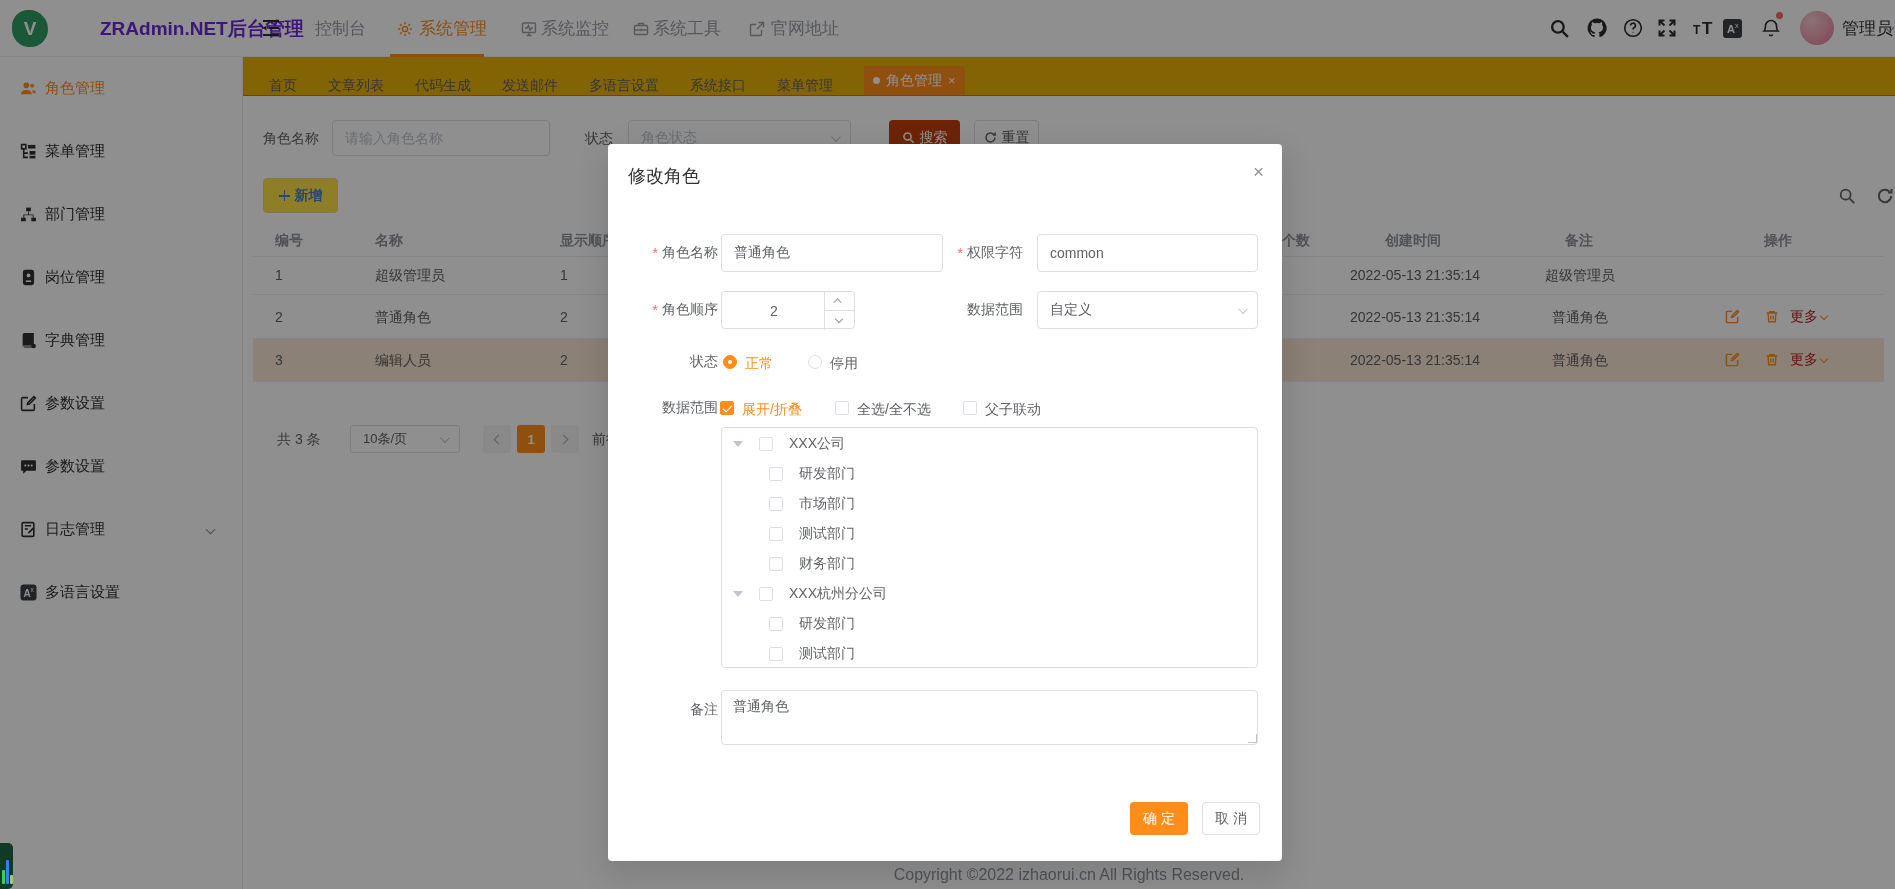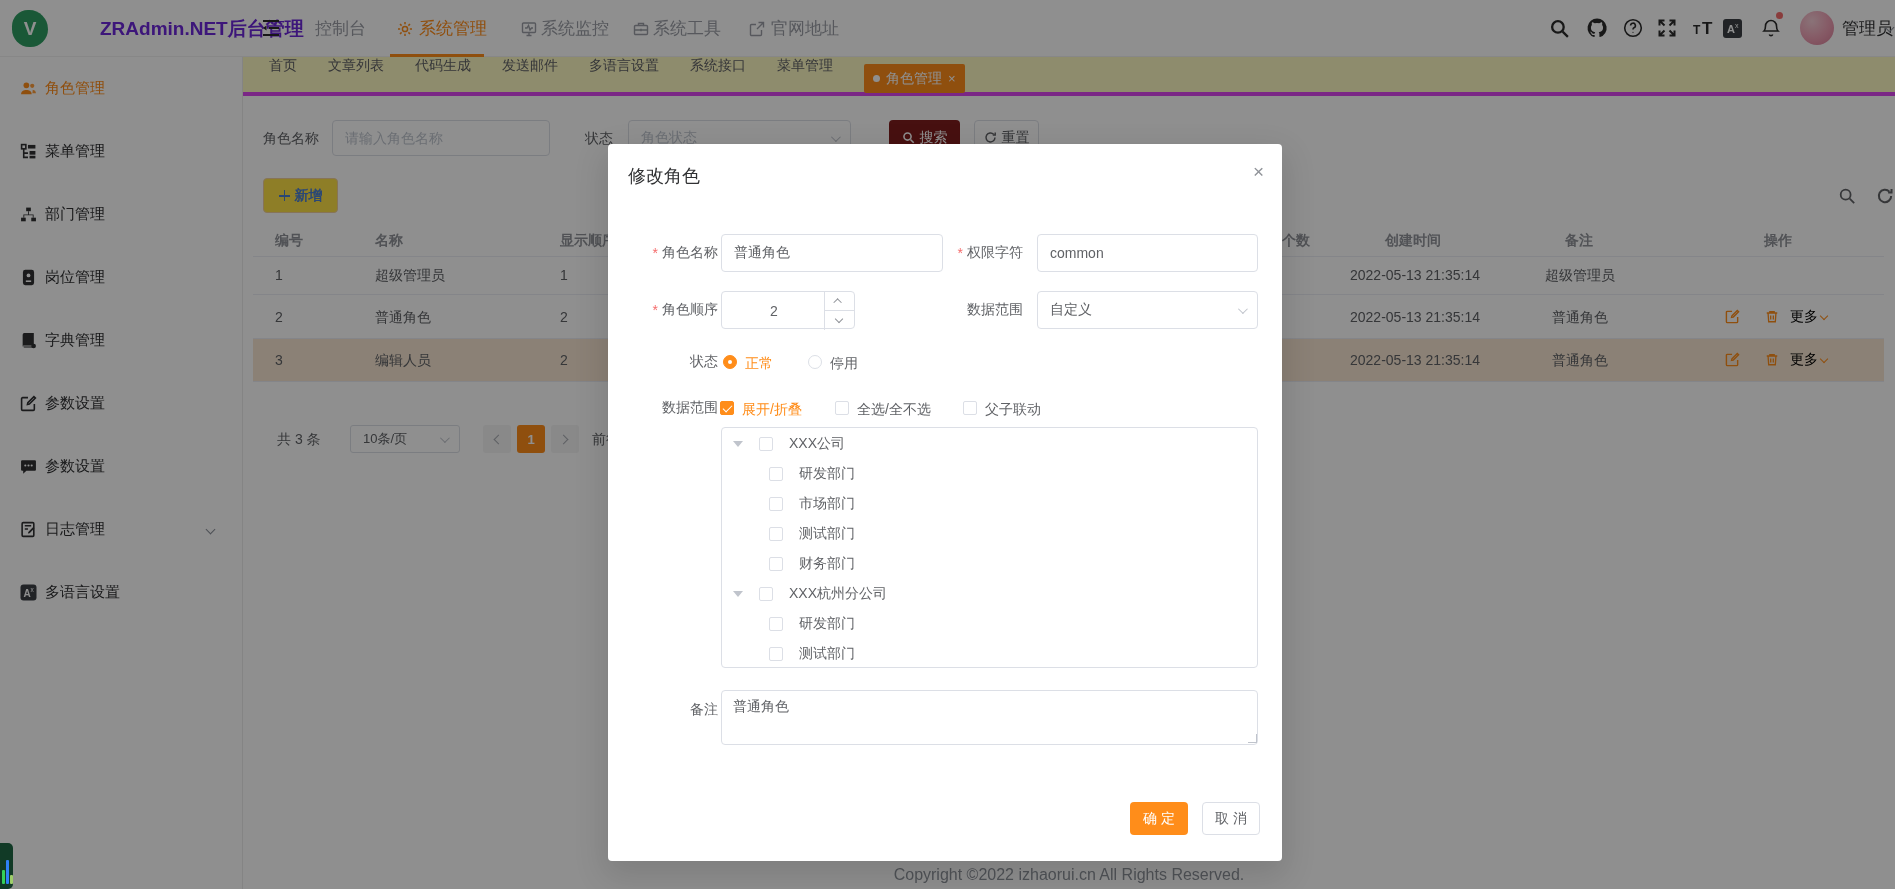--- a/index.html
+++ b/index.html
@@ -16,21 +16,21 @@
   .navtxt { position:absolute; top:0; height:57px; line-height:57px; font-size:17px; color:#9b9ea6; cursor:pointer; }
   .navtxt.active { color:#ff8d1a; }
   .nav-underline { position:absolute; left:390px; top:54px; width:94px; height:3px; background:#ff8d1a; }
   .nav-ic { position:absolute; top:21px; color:#9b9ea6; }
   .nav-ic.active { color:#ff8d1a; }
   .avatar { position:absolute; left:1800px; top:11px; width:34px; height:34px; border-radius:50%; background:radial-gradient(circle at 35% 30%, #f6cdd6 0%, #ee9fb4 55%, #d97d98 100%); }
   .bell-dot { position:absolute; left:1776px; top:12px; width:7px; height:7px; border-radius:50%; background:#f56c6c; }
   .chev { display:inline-block; width:7px; height:7px; border-right:1.6px solid #8a8f99; border-bottom:1.6px solid #8a8f99; transform:rotate(45deg); }
 
   
-  #tabbar { position:absolute; left:243px; top:57px; width:1652px; height:39px; background:#fef9c3; border-bottom:4px solid #d946ef; display:flex; align-items:flex-start; padding-left:26px; gap:31px; z-index:2; }
+  #tabbar { position:absolute; left:243px; top:57px; width:1652px; height:39px; background:#eab308; border-bottom:1px solid #d946ef; display:flex; align-items:flex-end; padding-left:26px; gap:31px; z-index:2; }
   .tab { font-size:14px; color:#606266; cursor:pointer; white-space:nowrap; }
   .tab-active { background:#ff8d1a; color:#fff; height:29px; border-radius:2px; display:flex; align-items:center; padding:0 9px; gap:6px; margin-top:7px; }
   .tab-dot { width:7px; height:7px; border-radius:50%; background:#fff; }
   .tab-x { font-size:13px; line-height:1; }
 
   
   #sidebar { position:absolute; left:0; top:57px; width:243px; height:832px; background:#fff; border-right:1px solid #ececec; z-index:2; }
   .side-item { height:63px; display:flex; align-items:center; padding-left:20px; color:#303133; font-size:15px; cursor:pointer; }
   .side-item .sic { margin-right:8px; color:#303133; }
   .side-item.active { color:#ff8d1a; }
@@ -39,34 +39,34 @@
 
   
   .flabel { font-size:14px; color:#606266; }
   .tinput { position:absolute; border:1px solid #dcdfe6; border-radius:4px; background:#fff; font-size:14px; color:#606266; padding:0 12px; outline:none; font-family:inherit; }
   .tinput::placeholder { color:#bfc5ce; }
   .selbox { position:absolute; border:1px solid #dcdfe6; border-radius:4px; background:#fff; display:flex; align-items:center; padding:0 12px; font-size:14px; cursor:pointer; }
   .selbox .ph { color:#bfc5ce; }
   .selbox .val { color:#606266; }
   .selbox .caret { margin-left:auto; width:7px; height:7px; border-right:1.5px solid #c0c4cc; border-bottom:1.5px solid #c0c4cc; transform:rotate(45deg) translateY(-2px); }
   .btn { position:absolute; border-radius:4px; font-size:14px; display:flex; align-items:center; justify-content:center; gap:5px; cursor:pointer; border:1px solid transparent; }
-  .btn-orange { background:#7f1d1d; color:#fff; }
+  .btn-orange { background:#c2410c; color:#fff; }
   .btn-plain { background:#fff; border-color:#dcdfe6; color:#606266; }
   .btn-add { background:#fde047; border-color:#f0cf9b; color:#4c7fd0;font-weight:bold; }
   .plus { position:relative; width:11px; height:11px; }
   .plus:before, .plus:after { content:""; position:absolute; background:currentColor; }
   .plus:before { left:5px; top:0; width:1.6px; height:11px; }
   .plus:after { left:0; top:5px; width:11px; height:1.6px; }
 
   .th { position:absolute; font-size:14px; color:#909399; font-weight:bold; }
   .td { position:absolute; font-size:14px; color:#606266; }
   .tline { position:absolute; height:1px; background:#ebeef5; left:253px; width:1631px; }
   .row-hl { position:absolute; left:253px; width:1631px; top:338px; height:43px; background:#f8e7d3; }
   .op { color:#ff8d1a; cursor:pointer; }
-  .op-more { position:absolute; font-size:14px; color:#000000; display:flex; align-items:center; gap:3px; cursor:pointer; }
+  .op-more { position:absolute; font-size:14px; color:#b91c1c; display:flex; align-items:center; gap:3px; cursor:pointer; }
   .op-more .chev { border-color:#ff8d1a; width:6px; height:6px; margin-top:-3px; }
 
   .pgbtn { position:absolute; top:425px; width:28px; height:28px; border-radius:3px; background:#f4f4f5; display:flex; align-items:center; justify-content:center; cursor:pointer; }
   .pgbtn .chev { border-color:#a8abb2; }
   .pg-active { background:#ff8d1a; color:#fff; font-size:13px; font-weight:bold; }
 
   #footer { position:absolute; left:243px; top:866px; width:1652px; text-align:center; font-size:16px; color:#8f949c; z-index:2; }
 
   
   #overlay { position:absolute; left:0; top:0; width:1895px; height:889px; background:rgba(0,0,0,0.44); z-index:50; }

